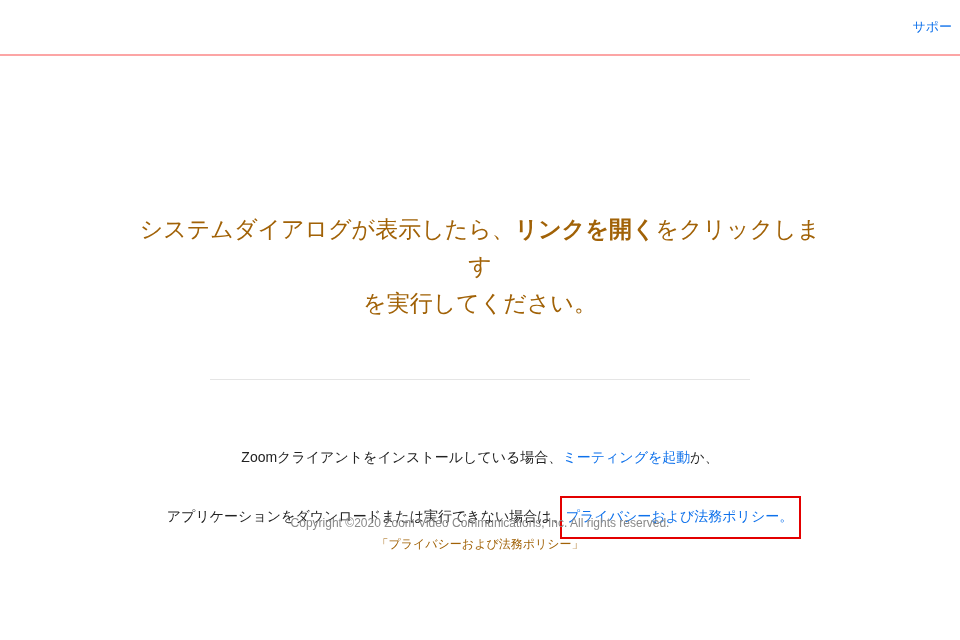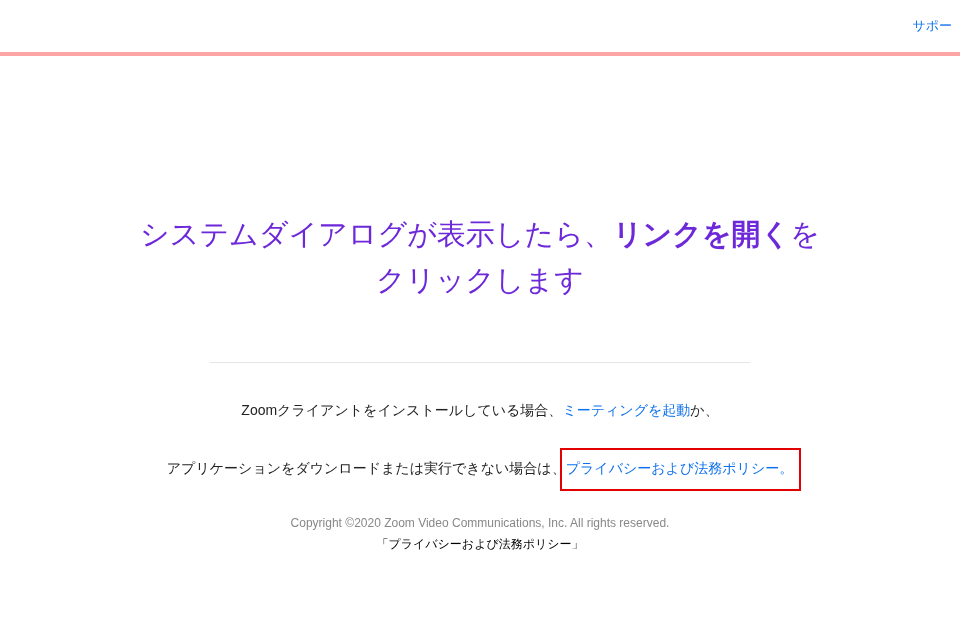--- a/index.html
+++ b/index.html
@@ -11,55 +11,55 @@
       font-family: -apple-system, BlinkMacSystemFont, "Segoe UI", "Hiragino Sans", "Hiragino Kaku Gothic ProN", Meiryo, sans-serif;
       background: #ffffff;
       width: 960px;
       height: 640px;
       overflow: hidden;
       position: relative;
     }
     .header {
       width: 100%;
       height: 56px;
-      border-bottom: 4px solid #fca5a5;
+      border-bottom: 2px solid #fca5a5;
       display: flex;
       justify-content: flex-end;
       align-items: center;
       padding-right: 8px;
     }
     .support-link {
       color: #0e71eb;
       font-size: 13px;
       text-decoration: none;
     }
     .main-content {
       width: 100%;
       text-align: center;
       padding-top: 155px;
     }
     .headline {
-      font-size: 29px;
-      color: #6d28d9;
+      font-size: 23px;
+      color: #a16207;
       font-weight: 400;
       line-height: 1.6;
       max-width: 700px;
       margin: 0 auto;
     }
     .headline-bold {
       font-weight: 700;
     }
     .divider {
       width: 540px;
       height: 1px;
       background: #e5e5e5;
       margin: 58px auto 0;
     }
     .instructions {
-      margin-top: 34px;
+      margin-top: 64px;
       font-size: 14px;
       color: #222222;
       line-height: 1.9;
     }
     .instructions a {
       color: #0e71eb;
       text-decoration: none;
     }
     .instruction-line-1 {
       margin-bottom: 2px;
@@ -86,34 +86,35 @@
       position: absolute;
       bottom: 84px;
       left: 0;
       right: 0;
       text-align: center;
       font-size: 12px;
       color: #888888;
       line-height: 1.8;
     }
     .footer-policy-link {
-      color: #000000;
+      color: #a16207;
       text-decoration: none;
     }
   </style>
 </head>
 <body>
 
 <div class="header">
   <a href="#" class="support-link">サポー</a>
 </div>
 
 <div class="main-content">
   <div class="headline">
     <span>システムダイアログが表示したら、</span><span class="headline-bold">リンクを開く</span><span>をクリックします</span><br>
+    <span>を実行してください。</span>
   </div>
 
   <div class="divider"></div>
 
   <div class="instructions">
     <div class="instruction-line-1">
       <span>Zoomクライアントをインストールしている場合、</span><a href="#">ミーティングを起動</a><span>か、</span><br>
     </div>
     <div class="instruction-line-2">
       <span>アプリケーションをダウンロードまたは実行できない場合は、</span><span class="browser-launch-link"><a href="#">プライバシーおよび法務ポリシー。</a><span class="red-highlight-box"></span></span>

